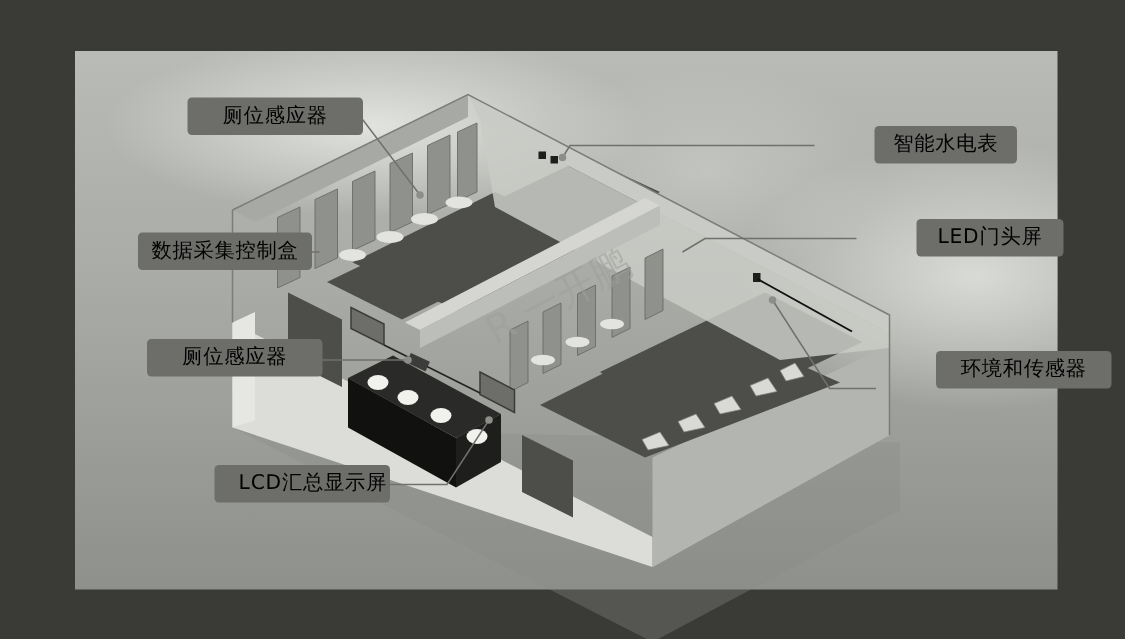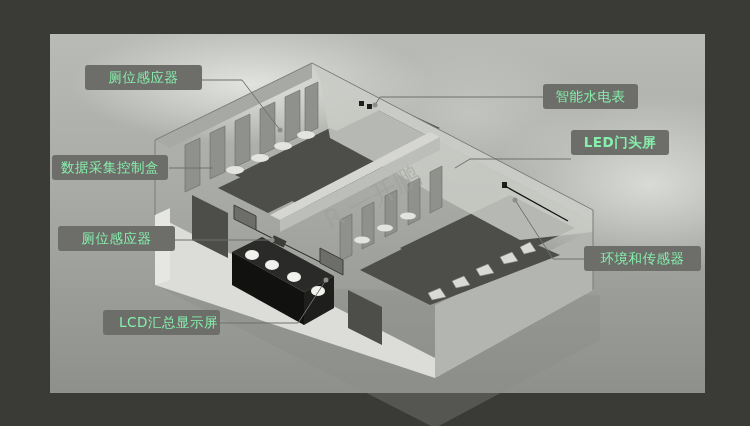--- a/index.html
+++ b/index.html
@@ -14,23 +14,23 @@
     background:
       radial-gradient(ellipse 180px 60px at 200px 50px, rgba(230,232,228,0.9), rgba(230,232,228,0) 100%),
       radial-gradient(ellipse 160px 90px at 600px 150px, rgba(225,227,222,0.85), rgba(225,227,222,0) 100%),
       radial-gradient(ellipse 120px 70px at 420px 80px, rgba(205,207,202,0.6), rgba(205,207,202,0) 100%),
       linear-gradient(180deg,#b9bbb6 0%,#a8aaa5 45%,#8e908b 100%);
   }
   svg.scene { position:absolute; left:0; top:0; }
   .label {
     position:absolute; height:25px;
     background:#6d6e6a; border-radius:3px;
-    color:#86efac; font-size:13.5px; line-height:25px;
+    color:#000000; font-size:13.5px; line-height:25px;
     text-align:center; letter-spacing:0.5px;
-    box-sizing:border-box; white-space:nowrap;
+    box-sizing:border-box; white-space:nowrap;margin-left:40px;
   }
 </style>
 </head>
 <body>
 
 <div class="panel"></div>
 
 <svg class="scene" width="750" height="426" viewBox="0 0 750 426">
 
   <polygon points="155,285 435,428 600,340 600,295" fill="#8a8c87" opacity="0.35"></polygon>
@@ -132,17 +132,17 @@
     <circle cx="280" cy="130" r="2.5"></circle>
     <circle cx="375" cy="105" r="2.5"></circle>
     <circle cx="515" cy="200" r="2.5"></circle>
     <circle cx="272" cy="240" r="2.5"></circle>
     <circle cx="326" cy="280" r="2.5"></circle>
   </g>
 </svg>
 
 <div class="label" style="left:85px;top:65px;width:117px;">厕位感应器</div>
 <div class="label" style="left:543px;top:84px;width:95px;">智能水电表</div>
-<div class="label" style="left:571px;top:130px;width:98px;font-weight:bold;">LED门头屏</div>
+<div class="label" style="left:571px;top:146px;width:98px;">LED门头屏</div>
 <div class="label" style="left:52px;top:155px;width:116px;">数据采集控制盒</div>
 <div class="label" style="left:58px;top:226px;width:117px;">厕位感应器</div>
-<div class="label" style="left:584px;top:246px;width:117px;">环境和传感器</div>
+<div class="label" style="left:584px;top:234px;width:117px;">环境和传感器</div>
 <div class="label" style="left:103px;top:310px;width:117px;padding-left:14px;">LCD汇总显示屏</div>
 
 </body></html>

